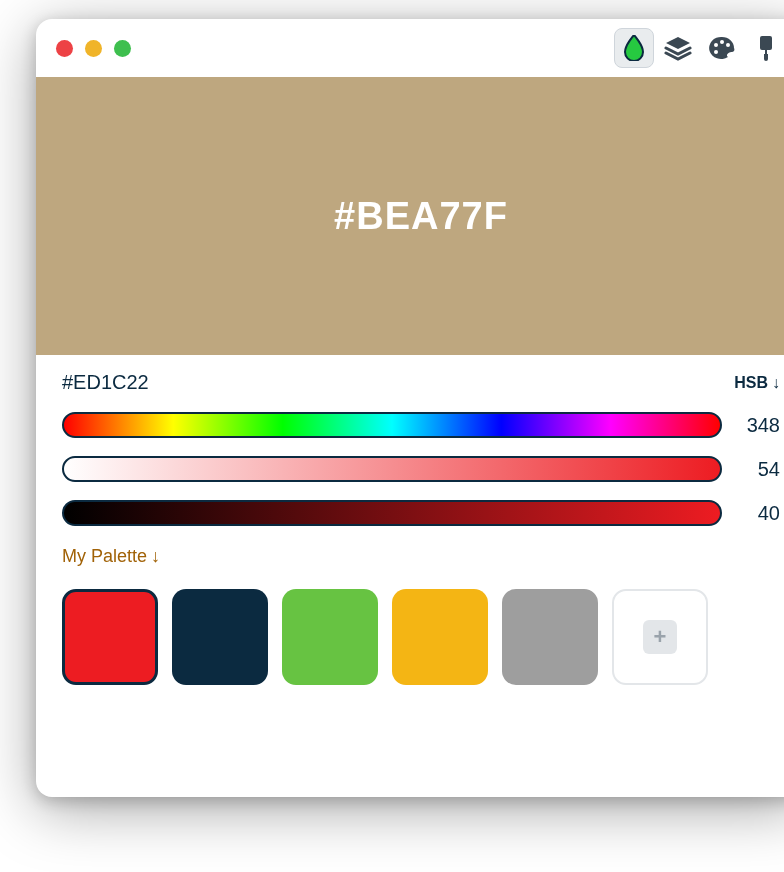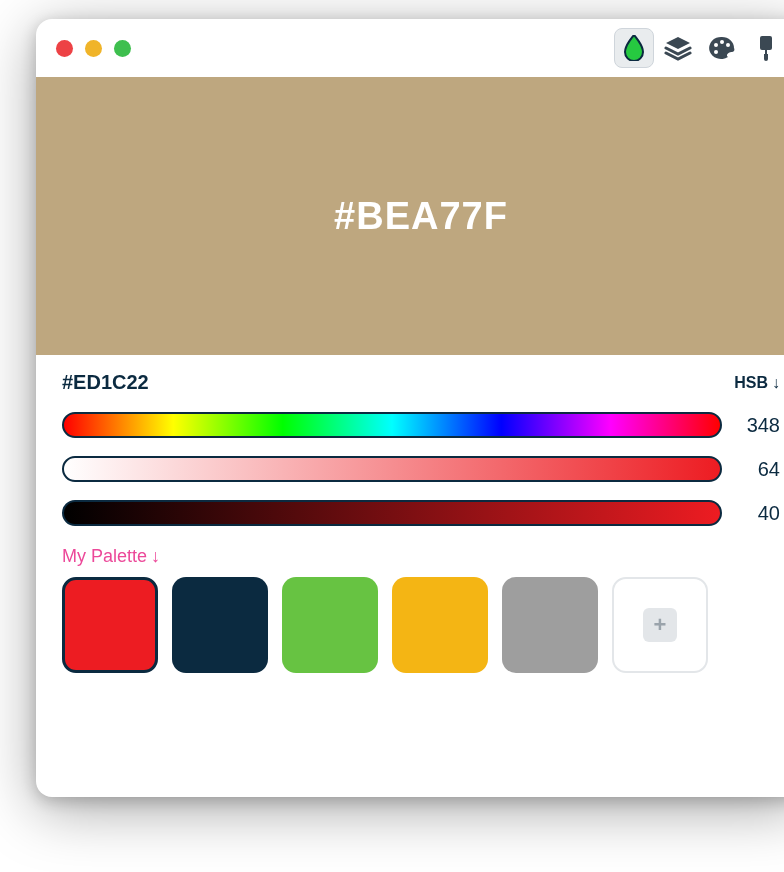--- a/index.html
+++ b/index.html
@@ -52,37 +52,37 @@
       font-size: 38px;
       font-weight: 800;
       letter-spacing: 1px;
     }
     .readout {
       display: flex;
       justify-content: space-between;
       align-items: center;
       padding: 16px 26px 8px 26px;
     }
-    .hex-readout { font-size: 20px; font-weight: 700; color: #0B2A40; }
+    .hex-readout { font-size: 20px; font-weight: 400; color: #0B2A40; }
     .mode-select { font-size: 16px; font-weight: 800; color: #0B2A40; cursor: pointer; }
     .mode-select .arrow { font-weight: 400; margin-left: 4px; }
     .sliders { padding: 10px 26px; display: flex; flex-direction: column; gap: 18px; }
     .slider-row { display: flex; align-items: center; gap: 16px; }
     .slider {
       flex: 1;
       height: 26px;
       border-radius: 13px;
       border: 2px solid #0B2A40;
     }
     .slider.hue {
       background: linear-gradient(to right, #ff0000, #ff8000, #ffff00, #80ff00, #00ff00, #00ff80, #00ffff, #0080ff, #0000ff, #8000ff, #ff00ff, #ff0080, #ff0000);
     }
     .slider-value { width: 42px; text-align: right; font-size: 20px; color: #0B2A40; font-weight: 500; }
     .palette-section { padding: 10px 26px; }
-    .palette-label { font-size: 18px; color: #ec4899; font-weight: 500; margin-bottom: 10px; cursor: pointer; }
+    .palette-label { font-size: 18px; color: #a16207; font-weight: 500; margin-bottom: 22px; cursor: pointer; }
     .palette-label .arrow { margin-left: 4px; }
     .palette { display: flex; gap: 14px; }
     .swatch {
       width: 96px; height: 96px;
       border-radius: 14px;
       cursor: pointer;
     }
     .swatch.selected { border: 3px solid #0B2A40; }
     .swatch.add {
       background: #fff;
@@ -149,21 +149,21 @@
     </div>
   </div>
 
   <div class="sliders">
     <div class="slider-row">
       <div class="slider hue"></div>
       <div class="slider-value">348</div>
     </div>
     <div class="slider-row">
       <div class="slider" id="sat-slider" style="background: linear-gradient(to right, rgb(255, 255, 255), rgb(237, 28, 34));"></div>
-      <div class="slider-value">64</div>
+      <div class="slider-value">54</div>
     </div>
     <div class="slider-row">
       <div class="slider" id="bri-slider" style="background: linear-gradient(to right, rgb(0, 0, 0), rgb(237, 28, 34));"></div>
       <div class="slider-value">40</div>
     </div>
   </div>
 
   <div class="palette-section">
     <div class="palette-label">
       <span>My Palette</span><span class="arrow">↓</span>

